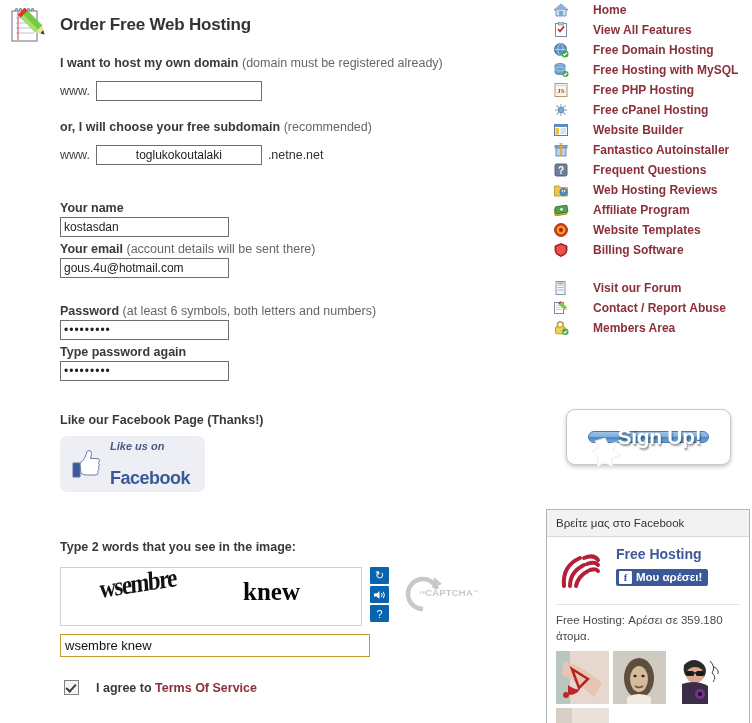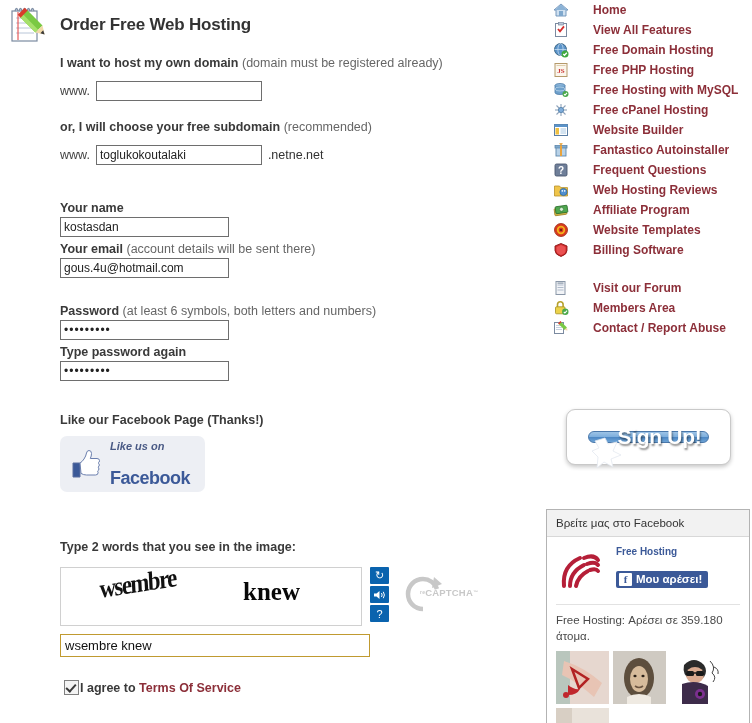--- a/index.html
+++ b/index.html
@@ -71,21 +71,21 @@
     font-family: "Liberation Sans", sans-serif;
     font-size: 12px;
     color: #222222;
     border: 1px solid #6e6e6e;
     background: #ffffff;
     padding: 1px 3px;
     height: 16px;
     box-sizing: content-box;
     outline: none;
   }
-  input.txt.center { text-align: left; }
+  input.txt.center { text-align: center; }
 
   .blk { margin-bottom: 4px; }
 
   
   .fb-like-box {
     width: 145px;
     height: 56px;
     background: #edeff4;
     border-radius: 7px;
     display: flex;
@@ -180,21 +180,21 @@
     border: 1px solid #c09a30;
     font-size: 13px;
     padding: 1px 4px;
     color: #111111;
     font-family: "Liberation Sans", sans-serif;
     outline: none;
     box-sizing: content-box;
   }
 
   
-  .tos-row { display: flex; align-items: center; gap: 1px; }
+  .tos-row { display: flex; align-items: center; gap: 17px; }
   .tos-check {
     width: 13px;
     height: 13px;
     border: 1px solid #808080;
     background: #f4f4f4;
     position: relative;
     cursor: pointer;
     flex: 0 0 auto;
   }
   .tos-check::after {
@@ -307,24 +307,24 @@
     border-bottom: 1px solid #d8d8d8;
     display: flex;
     align-items: center;
     padding-left: 9px;
     font-size: 11.5px;
     color: #333333;
   }
   .fb-w-body { padding: 9px 9px 0 9px; display: flex; gap: 8px; }
   .fb-logo-swirl { width: 52px; height: 48px; flex: 0 0 auto; }
   .fb-w-name {
-    font-size: 10px;
+    font-size: 14px;
     font-weight: bold;
     color: #3b5998;
-    margin-bottom: 12px;
+    margin-bottom: 5px;
   }
   .fb-mou {
     display: inline-flex;
     align-items: center;
     background: #3b5998;
     border-radius: 2px;
     padding: 2px 6px 2px 3px;
     gap: 4px;
     cursor: pointer;
   }
@@ -558,39 +558,39 @@
             <circle cx="12" cy="12" r="3.5" fill="#3fa83f"></circle>
             <path d="M10.3 12 l1.2 1.3 l2.3 -2.6" stroke="#ffffff" stroke-width="1.3" fill="none"></path>
           </svg>
         </span>
         <span class="nav-txt">Free Domain Hosting</span>
       </li>
 
       <li class="nav-item">
         <span class="nav-ico">
           <svg width="16" height="16" viewBox="0 0 16 16">
-            <rect x="2" y="1.5" width="12" height="13" fill="#fbf6ec" stroke="#b59a6b" stroke-width="1"></rect>
-            <text x="8" y="11" font-size="7" font-family="Liberation Serif, serif" font-weight="bold" fill="#cc3333" text-anchor="middle">JS</text>
-            <line x1="3.5" y1="3.5" x2="12.5" y2="3.5" stroke="#d8c49c" stroke-width="0.8"></line>
-          </svg>
-        </span>
-        <span class="nav-txt">Free PHP Hosting</span>
-      </li>
-
-      <li class="nav-item">
-        <span class="nav-ico">
-          <svg width="16" height="16" viewBox="0 0 16 16">
             <ellipse cx="7" cy="3.5" rx="5" ry="2" fill="#8fb8dd" stroke="#4a7aa6" stroke-width="0.8"></ellipse>
             <path d="M2 3.5 v7 a5 2 0 0 0 10 0 v-7" fill="#6fa1cc" stroke="#4a7aa6" stroke-width="0.8"></path>
             <ellipse cx="7" cy="7" rx="5" ry="2" fill="none" stroke="#c5dcef" stroke-width="0.7"></ellipse>
             <circle cx="12.5" cy="12" r="3" fill="#4aa84a"></circle>
             <path d="M11 12 l1 1.2 l2 -2.4" stroke="#ffffff" stroke-width="1.1" fill="none"></path>
           </svg>
         </span>
         <span class="nav-txt">Free Hosting with MySQL</span>
+      </li>
+
+      <li class="nav-item">
+        <span class="nav-ico">
+          <svg width="16" height="16" viewBox="0 0 16 16">
+            <rect x="2" y="1.5" width="12" height="13" fill="#fbf6ec" stroke="#b59a6b" stroke-width="1"></rect>
+            <text x="8" y="11" font-size="7" font-family="Liberation Serif, serif" font-weight="bold" fill="#cc3333" text-anchor="middle">JS</text>
+            <line x1="3.5" y1="3.5" x2="12.5" y2="3.5" stroke="#d8c49c" stroke-width="0.8"></line>
+          </svg>
+        </span>
+        <span class="nav-txt">Free PHP Hosting</span>
       </li>
 
       <li class="nav-item">
         <span class="nav-ico">
           <svg width="16" height="16" viewBox="0 0 16 16">
             <g stroke="#8fa4bb" stroke-width="1.1">
               <line x1="8" y1="2" x2="8" y2="14"></line>
               <line x1="2" y1="8" x2="14" y2="8"></line>
               <line x1="3.5" y1="3.5" x2="12.5" y2="12.5"></line>
               <line x1="12.5" y1="3.5" x2="3.5" y2="12.5"></line>
@@ -691,49 +691,49 @@
         <span class="nav-ico">
           <svg width="16" height="16" viewBox="0 0 16 16">
             <rect x="3" y="1.5" width="9" height="13" fill="#f2f4f7" stroke="#8a97a8" stroke-width="1"></rect>
             <line x1="4.5" y1="5" x2="10.5" y2="5" stroke="#a9b6c6" stroke-width="0.9"></line>
             <line x1="4.5" y1="7.5" x2="10.5" y2="7.5" stroke="#a9b6c6" stroke-width="0.9"></line>
             <line x1="4.5" y1="10" x2="10.5" y2="10" stroke="#a9b6c6" stroke-width="0.9"></line>
             <rect x="4.5" y="2.5" width="6" height="1.2" fill="#8a97a8"></rect>
           </svg>
         </span>
         <span class="nav-txt">Visit our Forum</span>
-      </li>
-
-      <li class="nav-item">
-        <span class="nav-ico">
-          <svg width="16" height="16" viewBox="0 0 16 16">
-            <path d="M4.5 7 V4.6 a2.8 2.8 0 0 1 5.6 0 V7" fill="none" stroke="#b7a12c" stroke-width="1.6"></path>
-            <rect x="2.5" y="6.8" width="9.5" height="7" rx="1" fill="#ecd24a" stroke="#a38f1f" stroke-width="0.8"></rect>
-            <circle cx="12.3" cy="11.8" r="3.2" fill="#4aa84a"></circle>
-            <path d="M10.8 11.8 l1.1 1.2 l2.1 -2.4" stroke="#ffffff" stroke-width="1.1" fill="none"></path>
-          </svg>
-        </span>
-        <span class="nav-txt">Members Area</span>
       </li>
 
       <li class="nav-item">
         <span class="nav-ico">
           <svg width="16" height="16" viewBox="0 0 16 16">
             <rect x="1.5" y="2.5" width="9" height="11" fill="#ffffff" stroke="#7b8aa0" stroke-width="1"></rect>
             <line x1="3" y1="5.5" x2="9" y2="5.5" stroke="#b9c6d8" stroke-width="0.8"></line>
             <line x1="3" y1="7.5" x2="9" y2="7.5" stroke="#b9c6d8" stroke-width="0.8"></line>
             <line x1="3" y1="9.5" x2="9" y2="9.5" stroke="#b9c6d8" stroke-width="0.8"></line>
             <g transform="rotate(-45 11 7)">
               <rect x="9.3" y="1.5" width="3.4" height="8" fill="#7ac943"></rect>
               <rect x="9.3" y="0.2" width="3.4" height="1.6" fill="#d93b2b"></rect>
               <polygon points="9.3,9.5 11,12 12.7,9.5" fill="#f2d9a8"></polygon>
             </g>
           </svg>
         </span>
         <span class="nav-txt">Contact / Report Abuse</span>
+      </li>
+
+      <li class="nav-item">
+        <span class="nav-ico">
+          <svg width="16" height="16" viewBox="0 0 16 16">
+            <path d="M4.5 7 V4.6 a2.8 2.8 0 0 1 5.6 0 V7" fill="none" stroke="#b7a12c" stroke-width="1.6"></path>
+            <rect x="2.5" y="6.8" width="9.5" height="7" rx="1" fill="#ecd24a" stroke="#a38f1f" stroke-width="0.8"></rect>
+            <circle cx="12.3" cy="11.8" r="3.2" fill="#4aa84a"></circle>
+            <path d="M10.8 11.8 l1.1 1.2 l2.1 -2.4" stroke="#ffffff" stroke-width="1.1" fill="none"></path>
+          </svg>
+        </span>
+        <span class="nav-txt">Members Area</span>
       </li>
     </ul>
   </div>
 
   <div class="signup-outer">
     <div class="signup-inner">
       <span class="star-badge">
         <svg width="40" height="38" viewBox="0 0 40 38">
           <polygon points="4,6 14,3 17,9 26,7 22,16 30,20 20,24 22,32 13,27 6,33 7,22 1,16 8,13" fill="#ffffff" stroke="#e3e9f0" stroke-width="0.8"></polygon>
         </svg>

